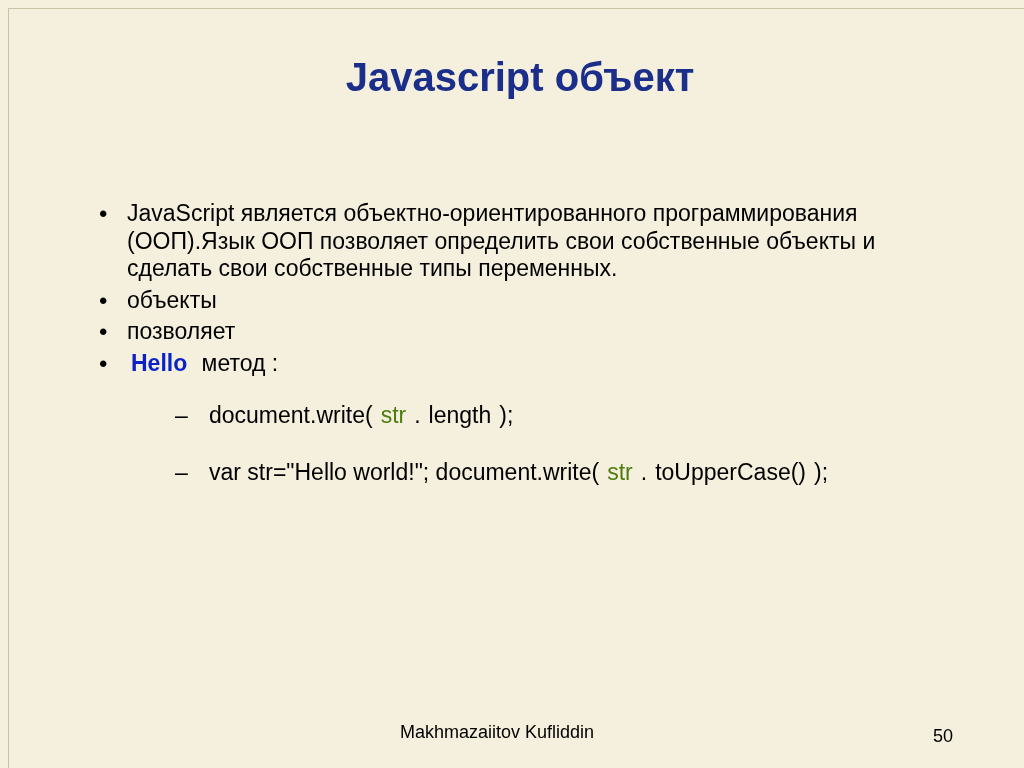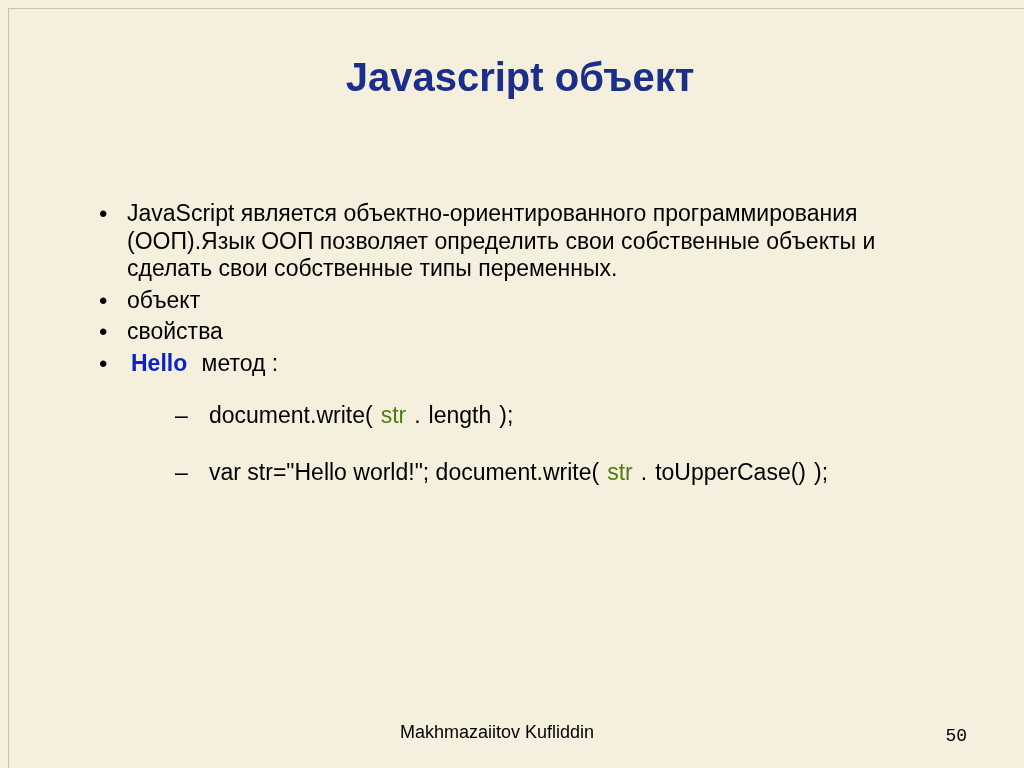--- a/index.html
+++ b/index.html
@@ -63,32 +63,32 @@
     bottom: 28px;
     left: 0;
     width: 100%;
     display: flex;
     justify-content: space-between;
     padding: 0 54px 0 0;
     font-size: 18px;
     color: #000;
   }
   .footer .author { margin: 0 auto; }
-  .footer .page { position: absolute; right: 64px; font-family: Liberation Mono, monospace; }
+  .footer .page { position: absolute; right: 78px; }
 </style>
 </head>
 <body>
 
 <div class="title">Javascript объект</div>
 
 <div class="content">
   <ul class="main">
     <li>JavaScript является объектно-ориентированного программирования (ООП).Язык ООП позволяет определить свои собственные объекты и сделать свои собственные типы переменных.</li>
-    <li>объект</li>
-    <li>свойства</li>
+    <li>объекты</li>
+    <li>позволяет</li>
     <li>
       <span class="string-kw">Hello</span><span> метод :</span>
       <ul class="sub">
         <li>
           <span>document.write(</span><span class="green">str</span><span>.</span><span class="red">length</span><span>);</span>
         </li>
         <li>
           <span>var str="Hello world!"; document.write(</span><span class="green">str</span><span>.</span><span class="red">toUpperCase()</span><span>);</span>
         </li>
       </ul>

